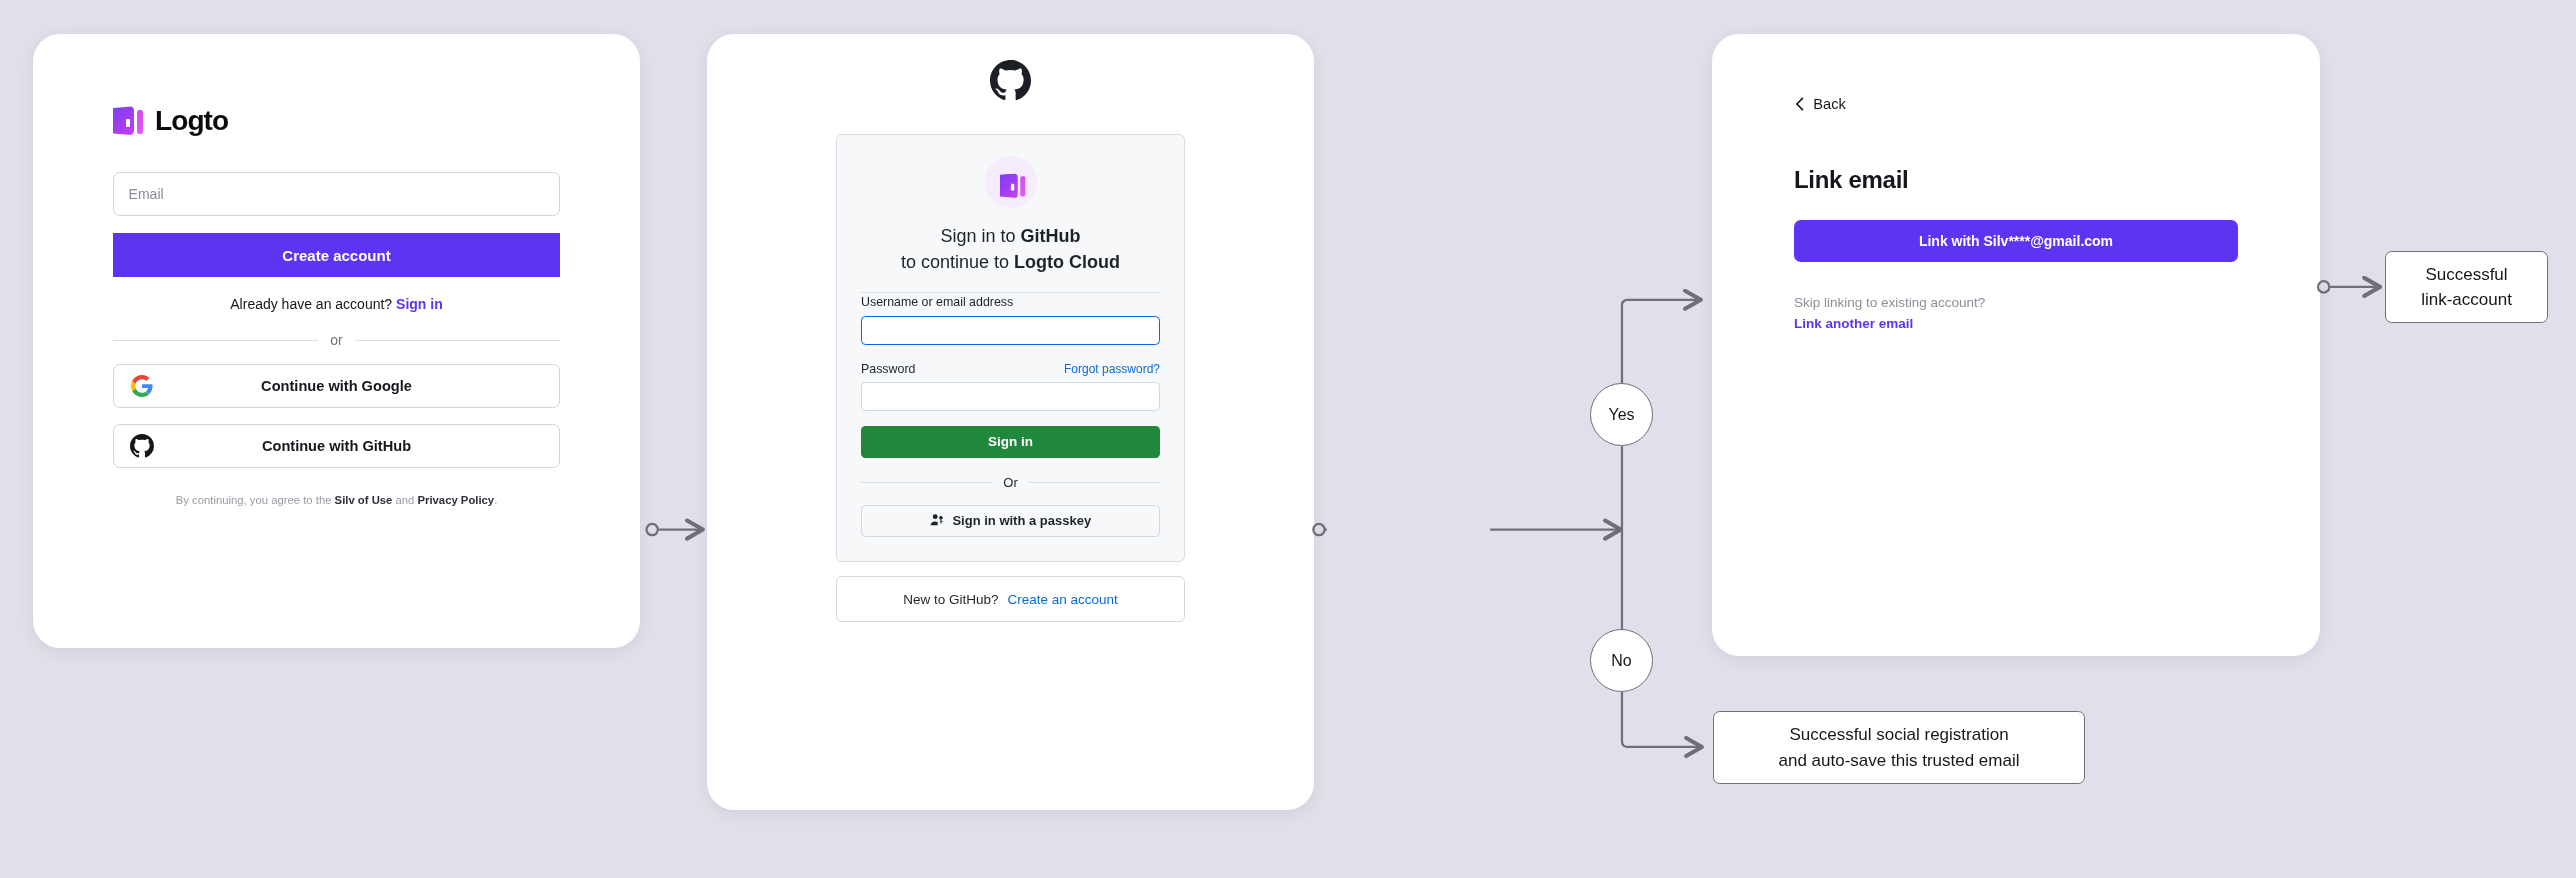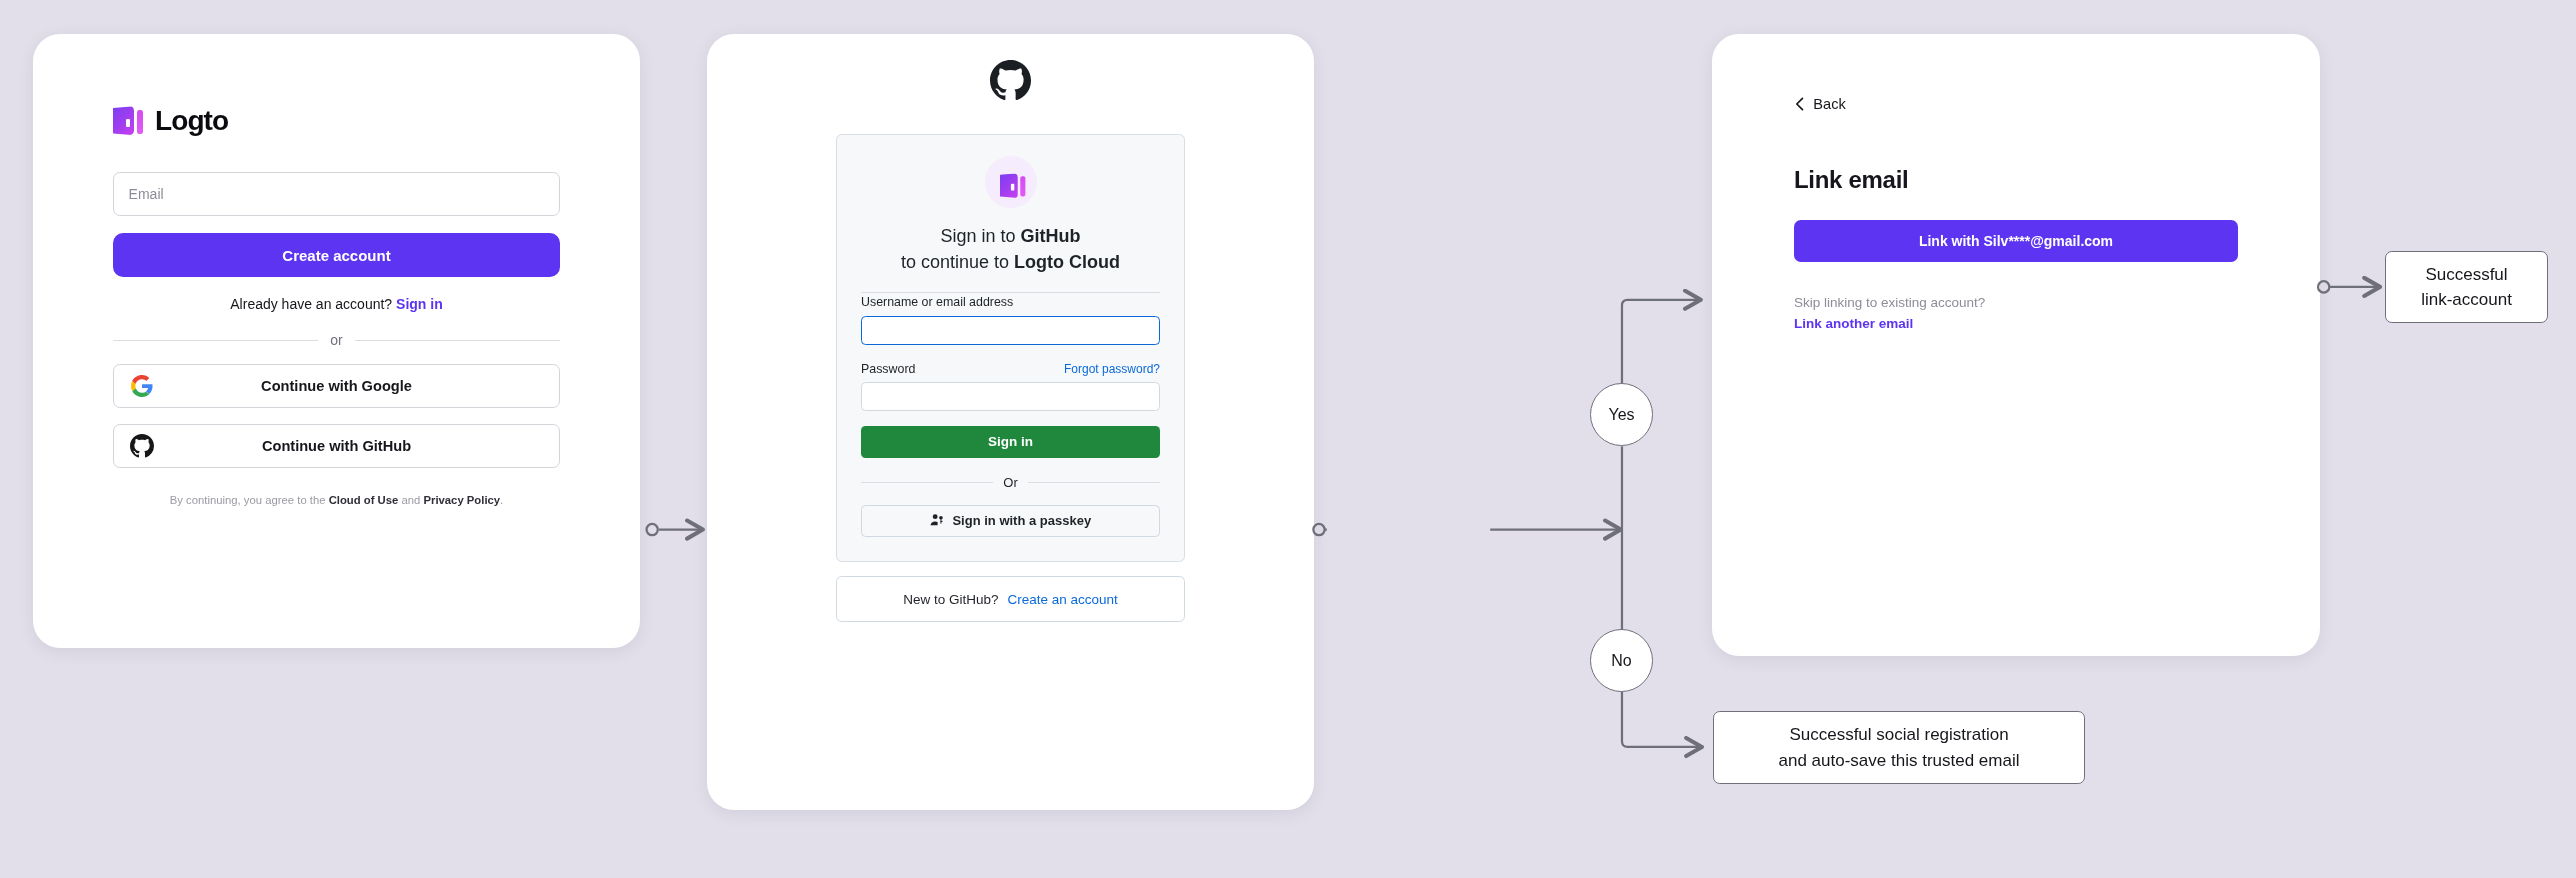--- a/index.html
+++ b/index.html
@@ -44,21 +44,21 @@
   .c1-title { text-align: center; font-size: 20px; font-weight: 700; color: #16161c; margin-top: 13.5px; letter-spacing: -0.2px;}
 
   .field {
     margin-top: 28px; height: 44px; width: 100%;
     border: 0.6px solid #d3d3da; border-radius: 6.8px;
     display: flex; align-items: center; padding: 0 14.6px;
     font-size: 14px; color: #8d8d98; background: #fff;
   }
   .btn-primary {
     margin-top: 17px; height: 44px; width: 100%;
-    background: #5d34f2; border-radius: 10px; border: none;
+    background: #5d34f2; border-radius: 0; border: none;
     color: #fff; font-size: 15px; font-weight: 700;
     display: flex; align-items: center; justify-content: center;
     font-family: inherit; cursor: pointer;
   }
   .c1-already { margin-top: 19px; text-align: center; font-size: 14px; color: #16161c; }
   .c1-already .lnk { color: #5d34f2; font-weight: 700; }
 
   .or-row { display: flex; align-items: center; gap: 12.4px; margin-top: 20px; }
   .or-row .ln { flex: 1; height: 0.6px; background: #dcdce2; }
   .or-row .or { font-size: 14px; color: #70707c; }
@@ -219,21 +219,21 @@
       </button>
 
       <button class="btn-social">
         <svg class="sico" viewBox="0 0 16 16">
           <path fill="#181717" d="M8 0C3.58 0 0 3.58 0 8c0 3.54 2.29 6.53 5.47 7.59.4.07.55-.17.55-.38 0-.19-.01-.82-.01-1.49-2.01.37-2.53-.49-2.69-.94-.09-.23-.48-.94-.82-1.13-.28-.15-.68-.52-.01-.53.63-.01 1.08.58 1.23.82.72 1.21 1.87.87 2.33.66.07-.52.28-.87.51-1.07-1.78-.2-3.64-.89-3.64-3.95 0-.87.31-1.59.82-2.15-.08-.2-.36-1.02.08-2.12 0 0 .67-.21 2.2.82.64-.18 1.32-.27 2-.27s1.36.09 2 .27c1.53-1.04 2.2-.82 2.2-.82.44 1.1.16 1.92.08 2.12.51.56.82 1.27.82 2.15 0 3.07-1.87 3.75-3.65 3.95.29.25.54.73.54 1.48 0 1.07-.01 1.93-.01 2.2 0 .21.15.46.55.38A8.01 8.01 0 0 0 16 8c0-4.42-3.58-8-8-8z"></path>
         </svg>
         <span>Continue with GitHub</span>
       </button>
 
       <div class="c1-legal">
-        <span>By continuing, you agree to the </span><b>Cloud of Use</b><span> and </span><b>Privacy Policy</b><span>.</span>
+        <span>By continuing, you agree to the </span><b>Silv of Use</b><span> and </span><b>Privacy Policy</b><span>.</span>
       </div>
     </div>
   </div>
 
   <div class="card" id="card-github">
     <div class="gh-inner">
       <svg class="gh-logo" viewBox="0 0 16 16">
         <path fill="#1b1f23" d="M8 0C3.58 0 0 3.58 0 8c0 3.54 2.29 6.53 5.47 7.59.4.07.55-.17.55-.38 0-.19-.01-.82-.01-1.49-2.01.37-2.53-.49-2.69-.94-.09-.23-.48-.94-.82-1.13-.28-.15-.68-.52-.01-.53.63-.01 1.08.58 1.23.82.72 1.21 1.87.87 2.33.66.07-.52.28-.87.51-1.07-1.78-.2-3.64-.89-3.64-3.95 0-.87.31-1.59.82-2.15-.08-.2-.36-1.02.08-2.12 0 0 .67-.21 2.2.82.64-.18 1.32-.27 2-.27s1.36.09 2 .27c1.53-1.04 2.2-.82 2.2-.82.44 1.1.16 1.92.08 2.12.51.56.82 1.27.82 2.15 0 3.07-1.87 3.75-3.65 3.95.29.25.54.73.54 1.48 0 1.07-.01 1.93-.01 2.2 0 .21.15.46.55.38A8.01 8.01 0 0 0 16 8c0-4.42-3.58-8-8-8z"></path>
       </svg>
 

